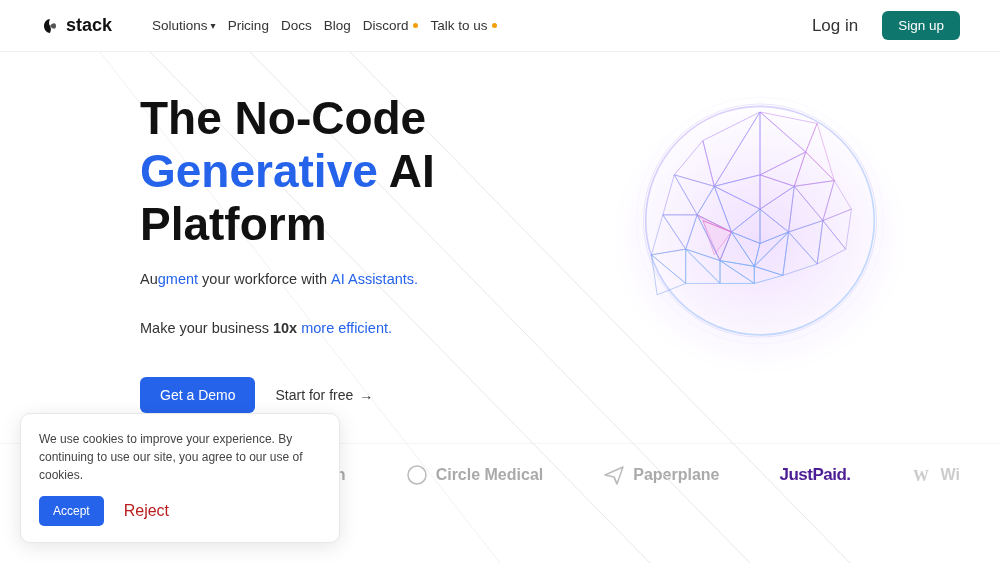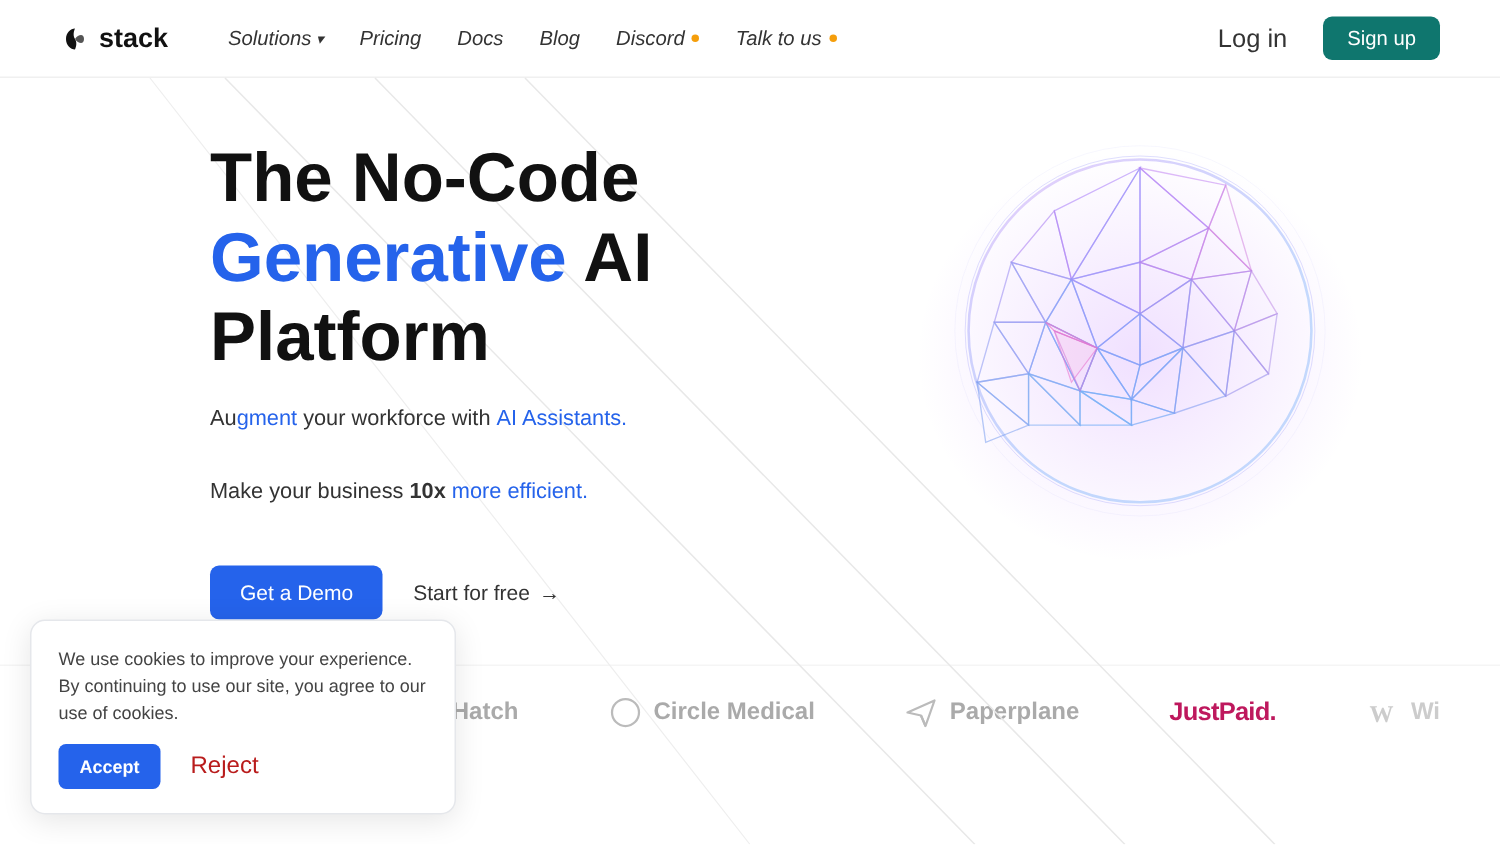--- a/index.html
+++ b/index.html
@@ -2,21 +2,21 @@
 <html><head>
   <meta charset="utf-8">
   <style>
     * { margin: 0; padding: 0; box-sizing: border-box; }
     body { font-family: -apple-system, BlinkMacSystemFont, 'Segoe UI', sans-serif; background: #fff; width: 1000px; height: 563px; overflow: hidden; position: relative; }
 
     
     nav { display: flex; align-items: center; padding: 0 40px; height: 52px; border-bottom: 1px solid #f0f0f0; }
     .nav-logo { display: flex; align-items: flex-end; gap: 6px; font-weight: 700; font-size: 18px; color: #111; margin-right: 40px; }
     .nav-logo svg { width: 20px; height: 20px; }
-    .nav-links { display: flex; align-items: flex-start; gap: 24px; flex: 1; font-style: italic; }
+    .nav-links { display: flex; align-items: flex-start; gap: 12px; flex: 1; }
     .nav-link { font-size: 13.5px; color: #333; text-decoration: none; cursor: pointer; display: flex; align-items: center; gap: 3px; }
     .nav-actions { display: flex; align-items: center; gap: 12px; }
     .btn-login { font-size: 17px; color: #333; cursor: pointer; padding: 6px 12px; }
     .btn-signup { background: #0f766e; color: #fff; font-size: 13.5px; padding: 7px 16px; border-radius: 6px; cursor: pointer; border: none; font-weight: 500; }
 
     
     .hero { display: flex; align-items: center; padding: 40px 40px 20px 140px; position: relative; min-height: 320px; }
     .hero-text { max-width: 420px; z-index: 2; }
     .hero-title { font-size: 46px; font-weight: 800; line-height: 1.15; color: #111; margin-bottom: 16px; }
     .hero-title .blue { color: #2563EB; }
@@ -33,24 +33,24 @@
 
     
     .diagonal-lines { position: absolute; top: 0; left: 0; width: 100%; height: 100%; pointer-events: none; z-index: 1; overflow: hidden; }
 
     
     .brands { display: flex; align-items: center; justify-content: flex-end; gap: 60px; padding: 20px 40px 10px; border-top: 1px solid #f5f5f5; margin-top: 10px; }
     .brand-item { display: flex; align-items: center; gap: 8px; color: #aaa; font-size: 16px; font-weight: 600; }
     .brand-icon { width: 22px; height: 22px; display: flex; align-items: center; justify-content: center; }
 
     
-    .cookie-banner { position: absolute; bottom: 20px; left: 20px; background: #fff; border: 1px solid #e5e7eb; border-radius: 10px; padding: 16px 18px; width: 284px; box-shadow: 0 4px 20px rgba(0,0,0,0.1); z-index: 100; }
+    .cookie-banner { position: absolute; bottom: 20px; left: 20px; background: #fff; border: 1px solid #e5e7eb; border-radius: 10px; padding: 16px 18px; width: 320px; box-shadow: 0 4px 20px rgba(0,0,0,0.1); z-index: 100; }
     .cookie-text { font-size: 12px; color: #444; line-height: 1.5; margin-bottom: 12px; }
     .cookie-buttons { display: flex; gap: 10px; }
-    .btn-accept { background: #2563EB; color: #fff; font-size: 12px; padding: 6px 14px; border-radius: 5px; cursor: pointer; border: none; font-weight: 700; }
+    .btn-accept { background: #2563EB; color: #fff; font-size: 12px; padding: 6px 14px; border-radius: 5px; cursor: pointer; border: none; font-weight: 400; }
     .btn-reject { background: transparent; color: #b91c1c; font-size: 16px; padding: 6px 10px; border-radius: 5px; cursor: pointer; border: none; }
 
     .chevron { font-size: 10px; }
     .badge-dot { display: inline-block; width: 5px; height: 5px; border-radius: 50%; background: #f59e0b; margin-left: 2px; vertical-align: middle; }
   </style>
 </head>
 <body>
 
 <nav>
   <div class="nav-logo">
@@ -214,21 +214,21 @@
     <div class="brand-icon">
       <svg width="22" height="22" viewBox="0 0 22 22" xmlns="http://www.w3.org/2000/svg">
         <path d="M2,11 L20,3 L14,20 L11,13 Z" fill="none" stroke="#bbb" stroke-width="1.5" stroke-linejoin="round"></path>
         <path d="M11,13 L14,20" stroke="#bbb" stroke-width="1.5"></path>
       </svg>
     </div>
     <span>Paperplane</span>
   </div>
 
   <div class="brand-item">
-    <span style="font-size:17px; font-weight:700; color:#be185d; letter-spacing:-0.5px;">JustPaid.</span>
+    <span style="font-size:17px; font-weight:700; color:#4c1d95; letter-spacing:-0.5px;">JustPaid.</span>
   </div>
 
   <div class="brand-item">
     <div class="brand-icon">
       <svg width="20" height="20" viewBox="0 0 20 20" xmlns="http://www.w3.org/2000/svg">
         <text x="1" y="16" font-size="16" font-weight="800" fill="#ccc" font-family="serif">W</text>
       </svg>
     </div>
     <span style="color:#ccc;">Wi</span>
   </div>

